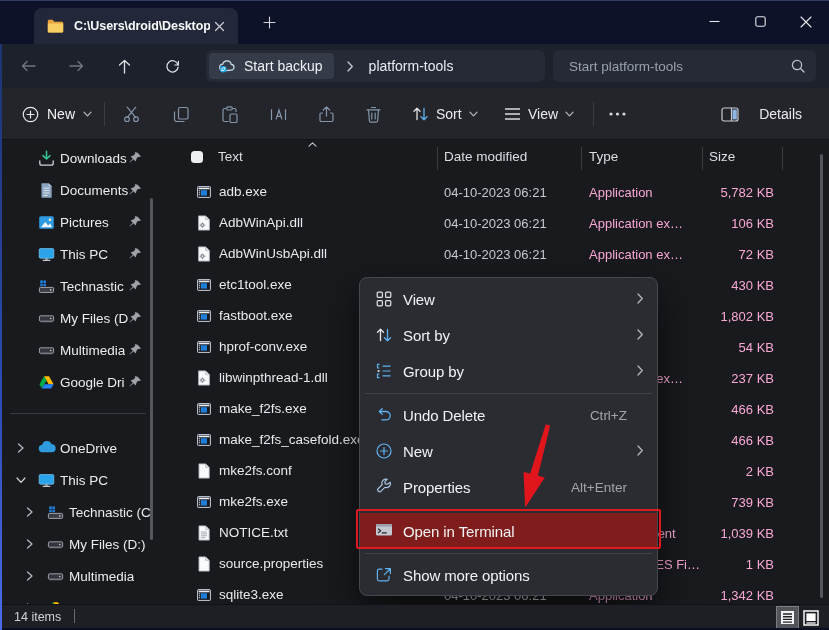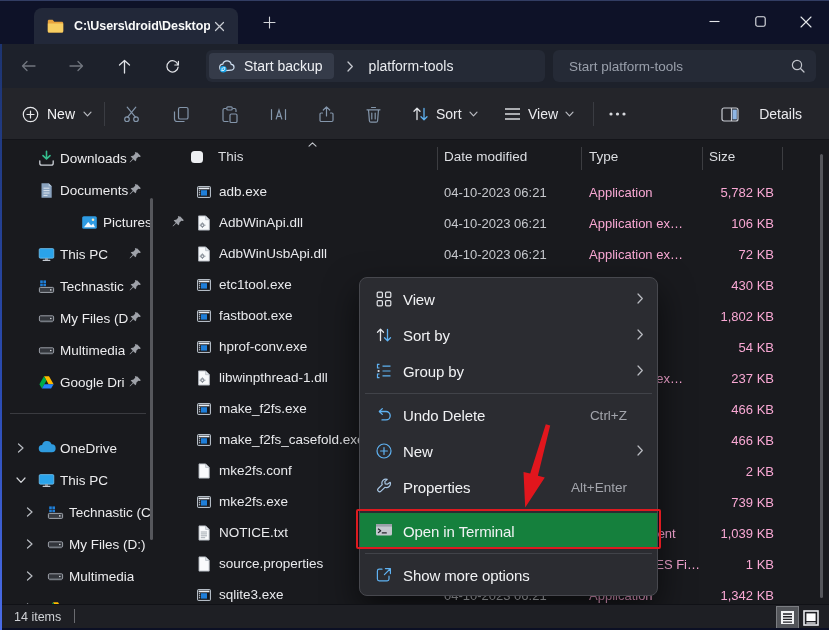--- a/index.html
+++ b/index.html
@@ -83,21 +83,21 @@
                border-top:1px solid #101116; z-index:70; }
   .status-count { position:absolute; left:14px; top:5px; font-size:12.5px; color:#cfd1d5; }
   .status-div { position:absolute; left:74px; top:4px; width:1px; height:14px; background:#6a6b70; }
   .sb-ic { position:absolute; top:2px; width:21px; height:21px; display:flex; align-items:center; justify-content:center; }
   .sb-ic.sel { background:#53555a; outline:1px solid #7b7d82; }
 
   
   .ctx { position:absolute; left:359px; top:277px; width:299px; background:#2b2c31; border:1px solid #47484e;
          border-radius:8px; box-shadow:0 14px 34px rgba(0,0,0,.6); padding:3px 0 2px 0; z-index:50; }
   .ctx-item { position:relative; height:36px; display:flex; align-items:center; padding-left:15px; }
-  .ctx-item.hl { background:#15803d; }
+  .ctx-item.hl { background:#7f1d1d; }
   .ctx-item .mi { width:18px; height:18px; margin-right:10px; flex:none; }
   .ctx-item .ml { font-size:15px; color:#f1f2f4; white-space:nowrap; letter-spacing:-0.1px; }
   .ctx-item .ms { margin-left:auto; margin-right:30px; font-size:13.5px; color:#a3a5ac; }
   .ctx-item .sub { position:absolute; right:13px; top:12px; }
   .ctx-sep { height:8px; position:relative; }
   .ctx-sep::after { content:""; position:absolute; left:5px; right:5px; top:3.5px; height:1px; background:#414349; }
 
   
   .red-box { position:absolute; left:356px; top:509px; width:305px; height:40px; border:2.5px solid #dd1a20;
              border-radius:2px; z-index:60; }
@@ -327,21 +327,21 @@
             <path d="M5.5 6.2h6M5.5 8.6h6M5.5 11h6M5.5 13.4h4" stroke="#dde6ef" stroke-width="1"></path>
           </svg>
         </span>
         <span class="lbl" style="left:58px;max-width:68px">Documents</span>
         <span class="pin">
           <svg width="14" height="14" viewBox="0 0 14 14">
             <path d="M8.3 1.6c.3-.3.7-.3 1 0l3.1 3.1c.3.3.3.7 0 1l-.4.4-1.7-.3-2 2c.2.8 0 1.6-.6 2.2l-.3.3-2.1-2.1-2.8 2.8-.9.4.4-.9L4.8 7.7 2.7 5.6l.3-.3c.6-.6 1.4-.8 2.2-.6l2-2-.3-1.7z" fill="#9fa2a9"></path>
           </svg>
         </span>
       </div>
-      <div class="side-row" style="top: 66px; margin-left: 43px;">
+      <div class="side-row" style="top: 66px;">
         <span class="ic" style="left:36px">
           <svg width="17" height="17" viewBox="0 0 17 17">
             <rect x="1.2" y="2.2" width="14.6" height="12.6" rx="1.6" fill="#2e9be2"></rect>
             <path d="M3 13.2 7.2 8l3 3.4 2-2 1.8 3.8z" fill="#f4f8fc"></path>
             <circle cx="12" cy="5.8" r="1.3" fill="#fbe9b8"></circle>
           </svg>
         </span>
         <span class="lbl" style="left:58px;max-width:68px">Pictures</span>
         <span class="pin">
           <svg width="14" height="14" viewBox="0 0 14 14">
@@ -524,21 +524,21 @@
         </span>
         <span class="lbl" style="left:67px;max-width:83px">Google Driv</span>
       </div>
     </div>
   <div class="side-sep" style="top:273px"></div>
   <div class="side-scroll"></div>
 </div>
 
 <div class="list-hdr">
   <span class="hdr-checkbox"></span>
-  <span class="hdr-label" style="left:48px">This</span>
+  <span class="hdr-label" style="left:48px">Text</span>
   <span class="hdr-caret">
     <svg width="9" height="5" viewBox="0 0 9 5">
         <path d="M1 4.2 4.5 0.8 8 4.2" stroke="#c3c6cc" stroke-width="1.1" fill="none" stroke-linecap="round" stroke-linejoin="round"></path>
       </svg>
   </span>
   <span class="hdr-sep" style="left:267px"></span>
   <span class="hdr-label" style="left:274px">Date modified</span>
   <span class="hdr-sep" style="left:411px"></span>
   <span class="hdr-label" style="left:419px">Type</span>
   <span class="hdr-sep" style="left:532px"></span>

